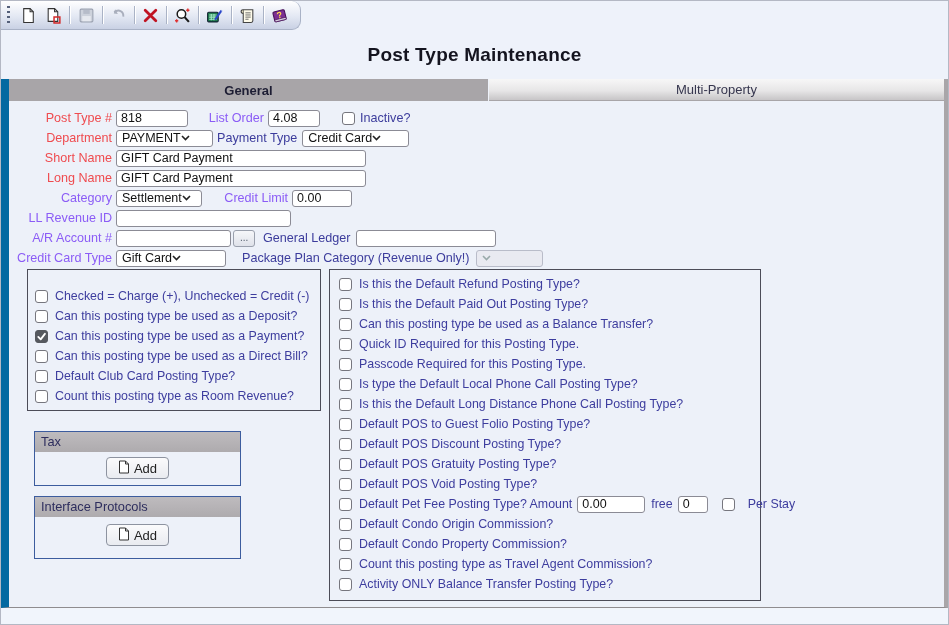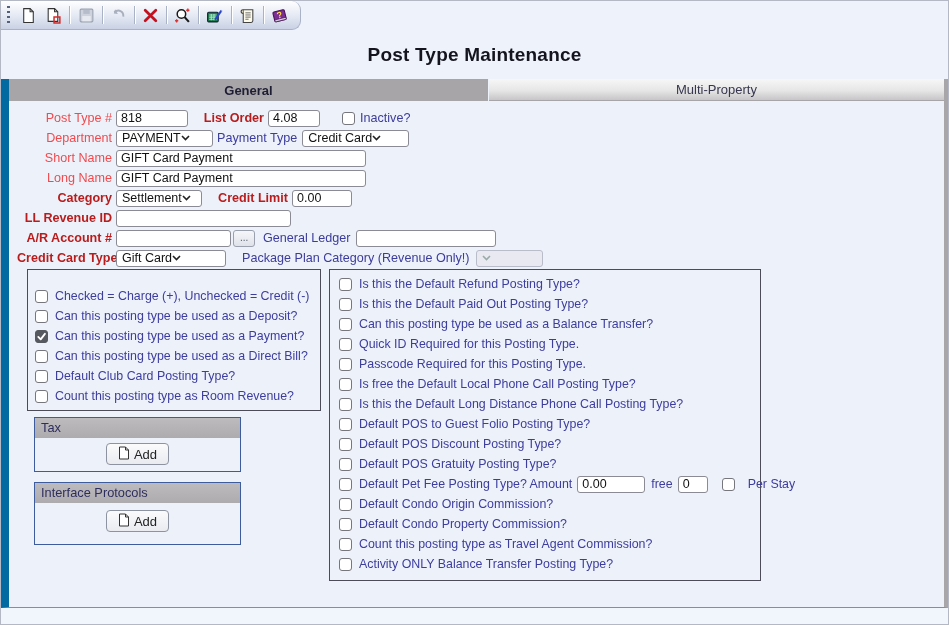--- a/index.html
+++ b/index.html
@@ -27,21 +27,21 @@
   .tab{display:flex;align-items:center;justify-content:center;font-size:13px;cursor:pointer;}
   .tab.active{width:479px;background:#a8a5a8;color:#1d1d33;font-weight:bold;}
   .tab.inactive{flex:1;background:linear-gradient(#f7f7f7,#e7e6e7 55%,#c7c5c7);color:#36364e;border-bottom:1px solid #a8a5a8;margin-left:1px;}
 
   
   .content{background:#edf1f9;height:506px;padding:8px 0 0 8px;position:relative;}
 
   .frow{display:flex;align-items:center;height:18px;margin-bottom:2px;font-size:12.6px;}
   .lbl{display:inline-block;width:95px;text-align:right;margin-right:4px;white-space:nowrap;}
   .lbl.red{color:#ef4b4f;}
-  .lbl.navy{color:#b91c1c;font-weight:bold;}
+  .lbl.navy{color:#8b5cf6;}
   .tin{height:17px;border:1px solid #8b8b95;border-radius:3px;background:#fff;font-family:"Liberation Sans",sans-serif;
        font-size:12.5px;color:#111;padding:0 4px;}
   .sel{height:17px;border:1px solid #8b8b95;border-radius:3px;background:#fff;display:inline-flex;align-items:center;
        font-size:12.5px;color:#111;padding:0 5px;cursor:pointer;}
   .sel.disabled{background:#e9eaf1;border-color:#b9bcc9;}
   .cb{width:13px;height:13px;border:1px solid #76767e;border-radius:3px;background:#fff;display:inline-flex;
       align-items:center;justify-content:center;flex:0 0 13px;cursor:pointer;}
   .cb.checked{background:#56595f;border-color:#56595f;}
   .cb svg{display:block;}
   .inline-lbl{color:#3c3c9c;margin-left:5px;}
@@ -56,21 +56,21 @@
   .box-right{width:432px;margin-left:8px;padding:4px 6px 6px 9px;}
   .chk-row{display:flex;align-items:center;height:20px;font-size:12.4px;color:#3d3d9e;white-space:nowrap;}
   .chk-row .cb{margin-right:7px;}
   .cb-lbl{color:#3d3d9e;}
   .chk-row .tin{margin-left:5px;}
 
   
   .sub-box{width:207px;margin-left:7px;border:1px solid #3c5c9e;background:#edf1f9;}
   .sub-box .hdr{background:linear-gradient(#bebbbe,#aeabae);color:#2e2e5e;font-size:12.8px;padding:2px 6px;height:20px;}
   .sub-box .body{display:flex;justify-content:center;align-items:flex-start;}
-  .tax-box{margin-top:6px;}
+  .tax-box{margin-top:20px;}
   .tax-box .body{padding:5px 0 6px;}
   .ip-box{margin-top:10px;}
   .ip-box .body{padding:7px 0 12px;}
   .add-btn{display:inline-flex;align-items:center;gap:4px;border:1px solid #8d93a0;border-radius:4px;
       background:linear-gradient(#fbfbfc,#e9ebf0);padding:2px 11px;font-size:13px;color:#222;cursor:pointer;height:22px;}
 
   .bottom-strip{height:17px;background:#f1f5fc;}
 </style>
 </head>
 <body>
@@ -358,37 +358,41 @@
             <div class="chk-row">
               <span class="cb"></span>
               <span class="cb-lbl">Quick ID Required for this Posting Type.</span>
             </div>
             <div class="chk-row">
               <span class="cb"></span>
               <span class="cb-lbl">Passcode Required for this Posting Type.</span>
             </div>
             <div class="chk-row">
               <span class="cb"></span>
-              <span class="cb-lbl">Is free the Default Local Phone Call Posting Type?</span>
+              <span class="cb-lbl">Is type the Default Local Phone Call Posting Type?</span>
             </div>
             <div class="chk-row">
               <span class="cb"></span>
               <span class="cb-lbl">Is this the Default Long Distance Phone Call Posting Type?</span>
             </div>
             <div class="chk-row">
               <span class="cb"></span>
               <span class="cb-lbl">Default POS to Guest Folio Posting Type?</span>
             </div>
             <div class="chk-row">
               <span class="cb"></span>
               <span class="cb-lbl">Default POS Discount Posting Type?</span>
             </div>
             <div class="chk-row">
               <span class="cb"></span>
               <span class="cb-lbl">Default POS Gratuity Posting Type?</span>
+            </div>
+            <div class="chk-row">
+              <span class="cb"></span>
+              <span class="cb-lbl">Default POS Void Posting Type?</span>
             </div>
             <div class="chk-row">
               <span class="cb"></span>
               <span class="cb-lbl">Default Pet Fee Posting Type? Amount</span>
               <input class="tin" value="0.00" style="width: 68px;">
               <span class="cb-lbl" style="margin-left: 6px;">free</span>
               <input class="tin" value="0" style="width: 30px;">
               <span class="cb" style="margin-left: 14px;"></span>
               <span class="cb-lbl" style="margin-left: 6px;">Per Stay</span>
             </div>

